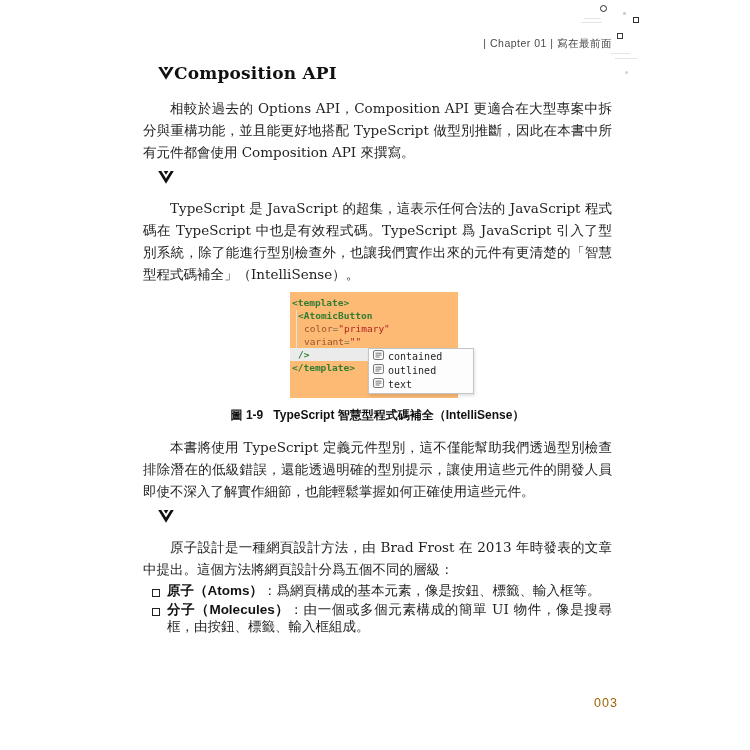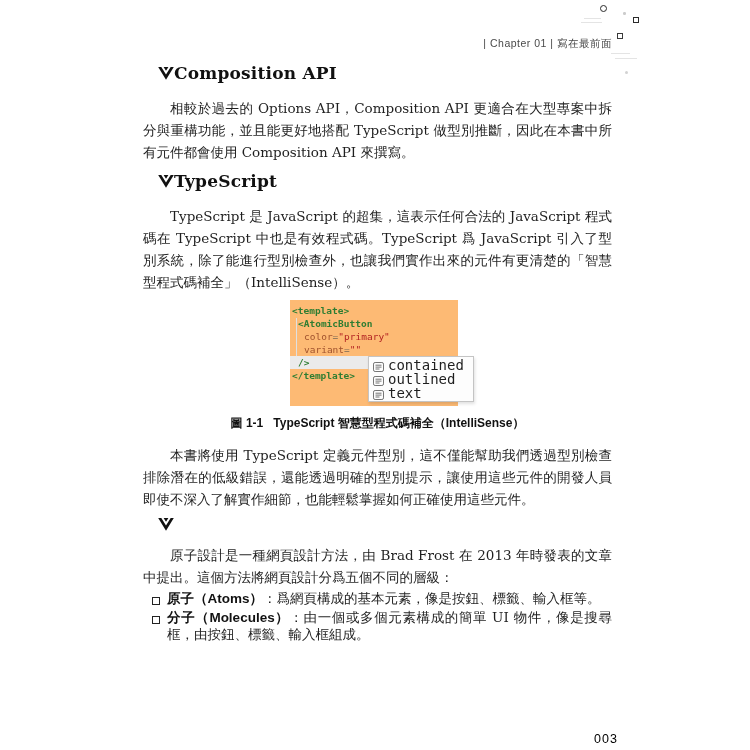--- a/index.html
+++ b/index.html
@@ -68,44 +68,44 @@
   .attr{color:#a0522d;}
   .eq{color:#7a6a55;}
   .val{color:#b22222;}
   .squig{text-decoration:underline;text-decoration-style:wavy;text-decoration-color:#d24a43;text-decoration-thickness:1px;text-underline-offset:2.5px;}
   .guide{position:absolute;left:6px;top:18px;height:48px;border-left:1px solid #e0e0e0;z-index:0;}
   .dropdown{
     position:absolute;left:78px;top:56px;width:104px;z-index:2;
     background:#fdfdfd;border:1px solid #c4c4c4;box-shadow:1px 2px 3px rgba(0,0,0,0.12);
     padding:1px 0;
   }
-  .drow{display:flex;align-items:flex-end;gap:4px;height:14px;padding:0 4px;
-    font-size:14px;color:#1e1e1e;font-family:"DejaVu Sans Mono","Liberation Mono",monospace;}
+  .drow{display:flex;align-items:flex-start;gap:4px;height:14px;padding:0 4px;
+    font-size:10px;color:#1e1e1e;font-family:"DejaVu Sans Mono","Liberation Mono",monospace;}
   .dicon{display:inline-flex;flex:0 0 auto;}
 
   figcaption.cap{
     margin-top:9px;text-align:center;
     font-family:"Liberation Sans","DejaVu Sans",sans-serif;
     font-size:12px;font-weight:700;color:#111;
   }
   figcaption.cap .cap-label{margin-right:10px;}
 
   
   ul.bullets{list-style:none;margin:2px 0 0 9px;padding:0;}
   ul.bullets li{
     position:relative;padding-left:15px;margin-bottom:2px;
     font-size:13.5px;line-height:17px;text-align:justify;color:#1f1f1f;
   }
   .sqmark{position:absolute;left:0;top:7px;width:5.5px;height:5.5px;border:1.5px solid #222;}
   ul.bullets b{font-family:"Liberation Sans","DejaVu Sans",sans-serif;font-weight:700;color:#111;}
 
   .folio{
-    position:absolute;left:594px;top:732px;
+    position:absolute;left:594px;top:696px;
     font-family:"Liberation Sans","DejaVu Sans",sans-serif;
-    font-size:12.5px;color:#000000;letter-spacing:1px;
+    font-size:12.5px;color:#a16207;letter-spacing:1px;
   }
 </style>
 </head>
 <body>
 
 <div class="sheet">
 
   <div class="running-head">| Chapter 01 | 寫在最前面</div>
 
   <div class="deco d-gear"></div>
@@ -132,21 +132,20 @@
     </h2>
     <p class="body">相較於過去的 Options API，Composition API 更適合在大型專案中拆分與重構功能，並且能更好地搭配 TypeScript 做型別推斷，因此在本書中所有元件都會使用 Composition API 來撰寫。</p>
 
     <h2 class="hd gap-before-h">
       <span class="vicon">
         <svg width="16" height="13" viewBox="0 0 24 20" aria-hidden="true">
           <path d="M0 0 L4.8 0 L12 11.6 L19.2 0 L24 0 L12 19.5 Z" fill="#111"></path>
           <path d="M8.3 0 L12 5.8 L15.7 0 Z" fill="#111"></path>
         </svg>
       </span>
-      <span>TypeScript</span>
     </h2>
     <p class="body">TypeScript 是 JavaScript 的超集，這表示任何合法的 JavaScript 程式碼在 TypeScript 中也是有效程式碼。TypeScript 爲 JavaScript 引入了型別系統，除了能進行型別檢查外，也讓我們實作出來的元件有更清楚的「智慧型程式碼補全」（IntelliSense）。</p>
 
     <figure class="fig">
       <div class="codewrap">
         <div class="guide"></div>
         <div class="cl i0"><span class="tag">&lt;template&gt;</span></div>
         <div class="cl i1"><span class="tag">&lt;AtomicButton</span></div>
         <div class="cl i2"><span class="attr">color</span><span class="eq">=</span><span class="val">"primary"</span></div>
         <div class="cl i2"><span class="squig"><span class="attr">variant</span><span class="eq">=</span><span class="val">""</span></span></div>
@@ -183,21 +182,21 @@
                   <line x1="2.5" y1="3.2" x2="8.5" y2="3.2" stroke="#757575"></line>
                   <line x1="2.5" y1="5.1" x2="8.5" y2="5.1" stroke="#757575"></line>
                   <line x1="2.5" y1="7" x2="6.5" y2="7" stroke="#757575"></line>
                 </svg>
             </span>
             <span>text</span>
           </div>
         </div>
       </div>
       <figcaption class="cap">
-        <span class="cap-label">圖 1-1</span><span>TypeScript 智慧型程式碼補全（IntelliSense）</span>
+        <span class="cap-label">圖 1-9</span><span>TypeScript 智慧型程式碼補全（IntelliSense）</span>
       </figcaption>
     </figure>
 
     <p class="body">本書將使用 TypeScript 定義元件型別，這不僅能幫助我們透過型別檢查排除潛在的低級錯誤，還能透過明確的型別提示，讓使用這些元件的開發人員即使不深入了解實作細節，也能輕鬆掌握如何正確使用這些元件。</p>
 
     <h2 class="hd gap-before-h">
       <span class="vicon">
         <svg width="16" height="13" viewBox="0 0 24 20" aria-hidden="true">
           <path d="M0 0 L4.8 0 L12 11.6 L19.2 0 L24 0 L12 19.5 Z" fill="#111"></path>
           <path d="M8.3 0 L12 5.8 L15.7 0 Z" fill="#111"></path>

